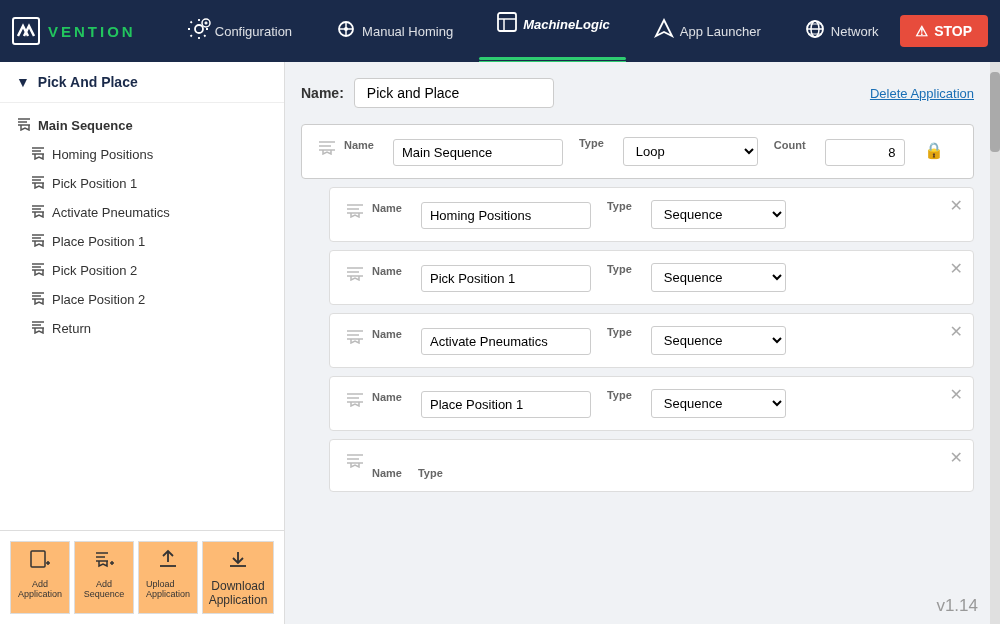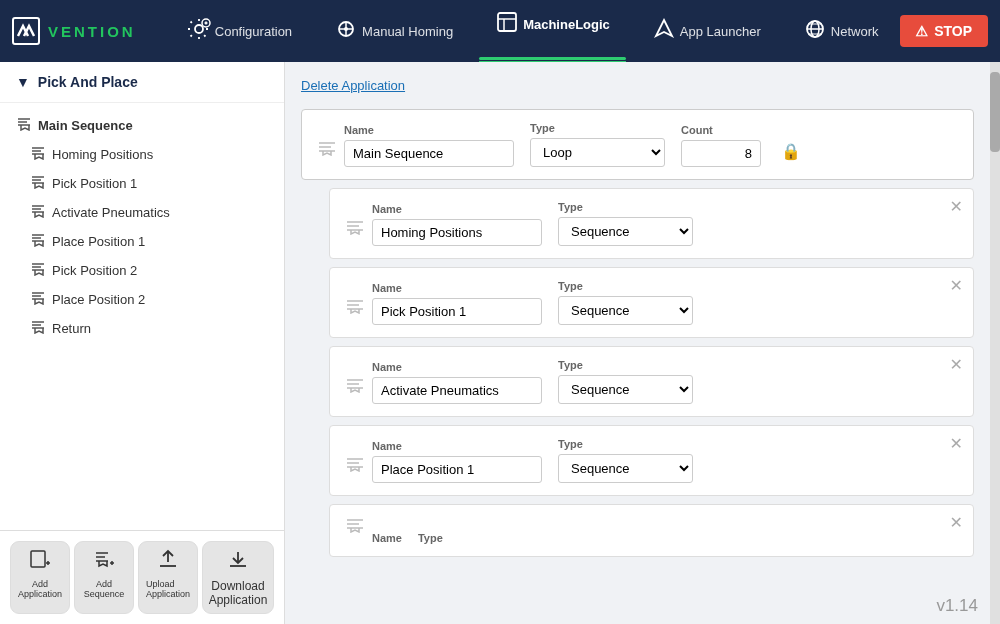--- a/index.html
+++ b/index.html
@@ -89,22 +89,22 @@
     }
     .tree-item.level1 { padding-left: 16px; font-weight: 600; }
     .tree-item.level2 { padding-left: 30px; }
     .sidebar-bottom {
       border-top: 1px solid #ddd;
       padding: 10px;
       display: flex; gap: 4px; justify-content: space-around;
     }
     .sidebar-btn {
       display: flex; flex-direction: column; align-items: center; gap: 4px;
-      cursor: pointer; padding: 6px 8px; border-radius: 9px;
-      font-size: 10px; color: #333; background: #e5e5e5;
+      cursor: pointer; padding: 6px 8px; border-radius: 0;
+      font-size: 10px; color: #333; background: #fdba74;
       border: 1px solid #ddd; min-width: 60px;
     }
     .sidebar-btn .icon { font-size: 18px; }
 
     
     .content {
       flex: 1;
       padding: 16px;
       overflow-y: auto;
       position: relative;
@@ -134,21 +134,21 @@
       padding: 12px 16px;
       position: relative;
     }
     .sequence-card.main-card {
       border: 1px solid #ccc;
     }
     .card-fields {
       display: flex; align-items: flex-end; gap: 16px;
     }
     .field-group {
-      display: flex; flex-direction: column; gap: 4px;
+      display: flex; flex-direction: row; gap: 19px;
     }
     .field-label {
       font-size: 11px; color: #666; font-weight: 600;
     }
     .field-input {
       border: 1px solid #ccc; border-radius: 3px;
       padding: 5px 8px; font-size: 13px; width: 170px;
     }
     .field-select {
       border: 1px solid #ccc; border-radius: 3px;
@@ -209,21 +209,21 @@
         <svg width="24" height="22" viewBox="0 0 24 22" fill="none">
           <circle cx="12" cy="11" r="7" stroke="white" stroke-width="1.8"></circle>
           <line x1="12" y1="4" x2="12" y2="18" stroke="white" stroke-width="1.5"></line>
           <line x1="5" y1="11" x2="19" y2="11" stroke="white" stroke-width="1.5"></line>
           <circle cx="12" cy="11" r="2" fill="white"></circle>
         </svg>
       </span>
       <span>Manual Homing</span>
     </div>
 
-    <div class="nav-item active" style="padding-bottom:20px;">
+    <div class="nav-item active" style="padding-bottom:20px;font-style:italic;">
       <span class="nav-icon">
         <svg width="24" height="22" viewBox="0 0 24 22" fill="none">
           <rect x="3" y="2" width="18" height="18" rx="2" stroke="white" stroke-width="1.8"></rect>
           <line x1="3" y1="8" x2="21" y2="8" stroke="white" stroke-width="1.5"></line>
           <line x1="9" y1="8" x2="9" y2="20" stroke="white" stroke-width="1.5"></line>
         </svg>
       </span>
       <span style="font-weight:bold;">MachineLogic</span>
       <div style="position:absolute;bottom:-2px;left:0;right:0;height:3px;background:#2ecc71;border-radius:2px;"></div>
     </div>
@@ -406,20 +406,24 @@
           </svg>
         </span>
         <span style="font-size:12px;text-align:center;">Download<br>Application</span>
       </button>
     </div>
   </aside>
 
   <main class="content" style="background:#f0f2f5;">
 
     <div class="content-header">
+      <div class="name-row">
+        <span class="name-label">Name:</span>
+        <input class="name-input" type="text" value="Pick and Place" style="">
+      </div>
       <a class="delete-link">Delete Application</a>
     </div>
 
     <div class="sequence-card main-card">
       <div class="card-inner">
         <span class="drag-handle">
           <svg width="18" height="16" viewBox="0 0 18 16">
             <line x1="1" y1="3" x2="17" y2="3" stroke="#bbb" stroke-width="1.5"></line>
             <line x1="1" y1="7" x2="13" y2="7" stroke="#bbb" stroke-width="1.5"></line>
             <line x1="1" y1="11" x2="17" y2="11" stroke="#bbb" stroke-width="1.5"></line>

